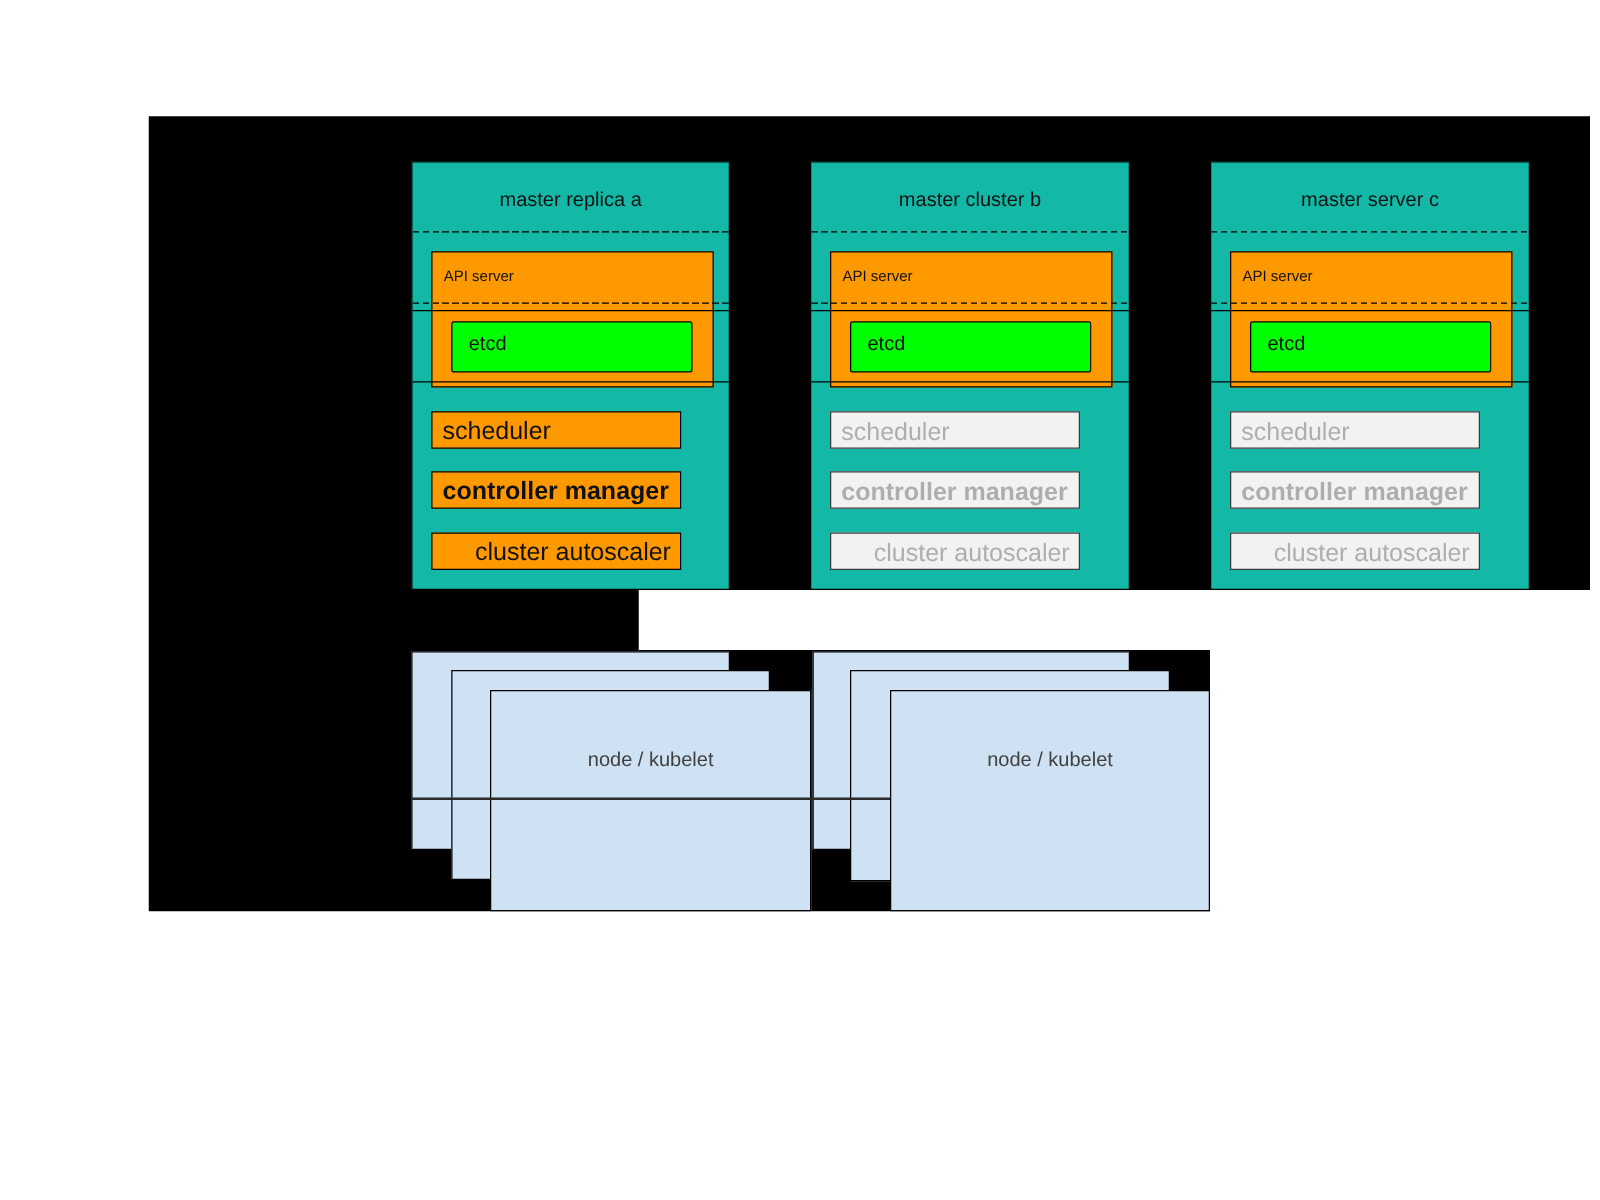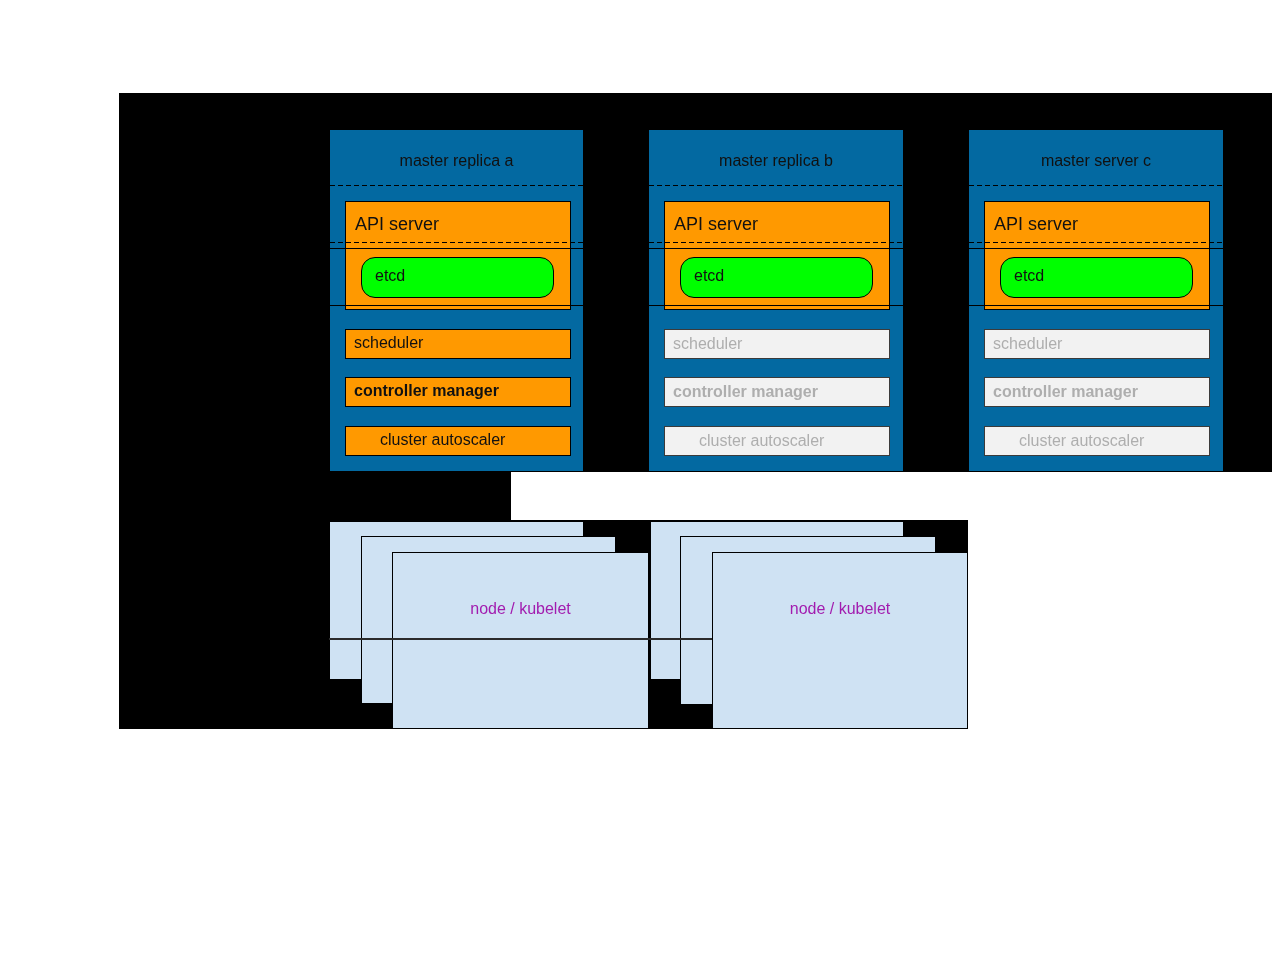--- a/index.html
+++ b/index.html
@@ -8,21 +8,21 @@
 
   
   .backdrop { background: #000; position: absolute; }
   .backdrop-top    { left: 119px; top: 93px;  width: 1153px; height: 379px; }
   .backdrop-left   { left: 119px; top: 472px; width: 392px;  height: 257px; }
   .backdrop-nodes  { left: 511px; top: 520px; width: 457px;  height: 209px; }
 
   
   .replica {
     position: absolute; top: 129px; height: 343px; width: 256px;
-    background: #0369a1; border: 1px solid #000;
+    background: #14b8a6; border: 1px solid #000;
   }
   .replica-a { left: 329px; width: 255px; }
   .replica-b { left: 648px; }
   .replica-c { left: 968px; }
 
   .replica-title {
     position: absolute; left: 0; top: 22px; width: 100%;
     text-align: center; font-size: 16px; color: #111;
   }
 
@@ -32,52 +32,52 @@
     background: repeating-linear-gradient(90deg, #000 0 5px, transparent 5px 8px);
   }
   .line-1 { top: 55px; }
   .line-2 { top: 112px; }
   .line-3 { top: 118px; }
   .line-4 { top: 175px; }
 
   .api-box {
     position: absolute; left: 15px; top: 71px; width: 226px; height: 109px;
     background: #ff9900; border: 1.5px solid #000; z-index: 1;
-    font-size: 18px; color: #111; padding: 12px 0 0 9px;
+    font-size: 12px; color: #111; padding: 12px 0 0 9px;
   }
   .etcd-box {
     position: absolute; left: 31px; top: 127px; width: 193px; height: 41px;
-    background: #00ff00; border: 1.5px solid #000; border-radius: 14px; z-index: 3;
+    background: #00ff00; border: 1.5px solid #000; border-radius: 2px; z-index: 3;
     font-size: 16px; color: #111; padding: 9px 0 0 13px;
   }
   .comp-box {
-    position: absolute; left: 15px; width: 226px; height: 30px;
+    position: absolute; left: 15px; width: 200px; height: 30px;
     background: #ff9900; border: 1.5px solid #000; z-index: 1;
-    font-size: 16px; color: #111; padding: 4px 0 0 8px;
+    font-size: 20px; color: #111; padding: 4px 0 0 8px;
   }
   .comp-1 { top: 199px; }
   .comp-2 { top: 247px; font-weight: bold; }
   .comp-3 { top: 296px; padding-left: 34px; }
 
   .replica.secondary .comp-box {
     background: #f2f2f2; border: 1px solid #3b3b3b; color: #aeaeae; padding-top: 5px;
   }
 
   
   .node-box { position: absolute; background: #cfe2f3; border: 1px solid #000; }
   .nodeL-back  { left: 329px; top: 521px; width: 255px; height: 159px; z-index: 1; }
   .nodeL-mid   { left: 361px; top: 536px; width: 255px; height: 168px; z-index: 2; }
   .nodeL-front { left: 392px; top: 552px; width: 257px; height: 177px; z-index: 3; }
   .nodeR-back  { left: 650px; top: 521px; width: 254px; height: 159px; z-index: 1; }
   .nodeR-mid   { left: 680px; top: 536px; width: 256px; height: 169px; z-index: 2; }
   .nodeR-front { left: 712px; top: 552px; width: 256px; height: 177px; z-index: 3; }
 
   .node-label {
     position: absolute; left: 0; top: 47px; width: 100%;
-    text-align: center; font-size: 16px; color: #a21caf;
+    text-align: center; font-size: 16px; color: #404040;
   }
 
   .node-divider {
     position: absolute; left: 329px; top: 638px; width: 383px; height: 2px;
     background: #2b2b2b; z-index: 5;
   }
 </style>
 </head>
 <body>
 
@@ -92,21 +92,21 @@
   <div class="hline-dashed line-2"></div>
   <div class="hline line-3"></div>
   <div class="etcd-box">etcd</div>
   <div class="hline line-4"></div>
   <div class="comp-box comp-1">scheduler</div>
   <div class="comp-box comp-2">controller manager</div>
   <div class="comp-box comp-3">cluster autoscaler</div>
 </div>
 
 <div class="replica replica-b secondary">
-  <div class="replica-title">master replica b</div>
+  <div class="replica-title">master cluster b</div>
   <div class="hline-dashed line-1"></div>
   <div class="api-box">API server</div>
   <div class="hline-dashed line-2"></div>
   <div class="hline line-3"></div>
   <div class="etcd-box">etcd</div>
   <div class="hline line-4"></div>
   <div class="comp-box comp-1">scheduler</div>
   <div class="comp-box comp-2">controller manager</div>
   <div class="comp-box comp-3">cluster autoscaler</div>
 </div>

